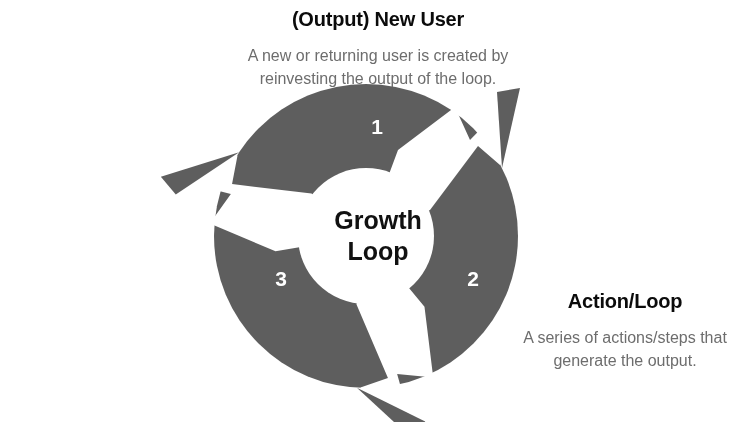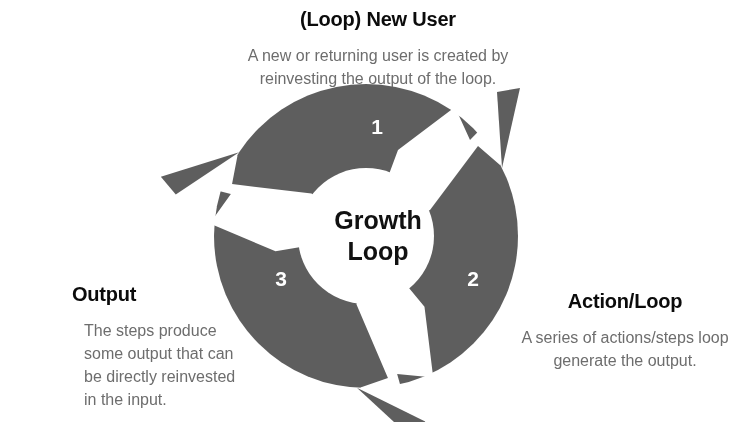--- a/index.html
+++ b/index.html
@@ -128,28 +128,24 @@
 
     <text class="step-number" x="377" y="128">1</text>
     <text class="step-number" x="473" y="280">2</text>
     <text class="step-number" x="281" y="280">3</text>
 
     <text class="center-label" x="378" y="229">Growth</text>
     <text class="center-label" x="378" y="260">Loop</text>
   </svg>
 
   <div class="callout" id="callout-input">
-    <p class="headline">(Loop) New User</p>
+    <p class="headline">(Output) New User</p>
     <p class="body">A new or returning user is created by reinvesting the output of the loop.</p>
   </div>
 
   <div class="callout" id="callout-action">
     <p class="headline">Action/Loop</p>
-    <p class="body">A series of actions/steps loop generate the output.</p>
+    <p class="body">A series of actions/steps that generate the output.</p>
   </div>
 
-  <div class="callout" id="callout-output">
-    <p class="headline">Output</p>
-    <p class="body">The steps produce some output that can be directly reinvested in the input.</p>
-  </div>
 
 
 </div>
 
 </body></html>

